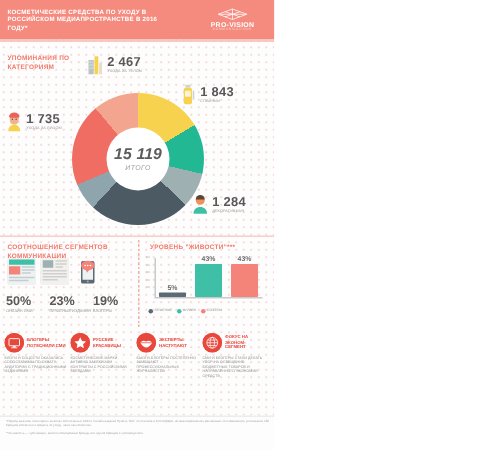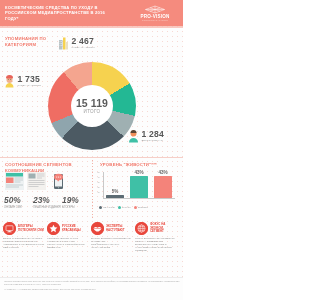--- a/index.html
+++ b/index.html
@@ -44,38 +44,38 @@
     text-transform:uppercase;letter-spacing:.18px;
   }
 
   
   .stat{position:absolute;display:flex;align-items:center;}
   .stat .ic{width:11px;height:14px;margin-right:2.5px;flex:0 0 auto;position:relative;}
   .stat .val{font-size:8.6px;font-weight:bold;color:#585858;line-height:9px;letter-spacing:.2px;}
   .stat .cap{font-size:2.5px;color:#9a9a9a;line-height:3px;text-transform:uppercase;letter-spacing:.1px;margin-top:.6px;}
 
   
-  .donut-wrap{position:absolute;left:48px;top:62px;width:88px;height:88px;}
+  .donut-wrap{position:absolute;left:48px;top:62px;width:88px;height:88px;font-style:italic;}
   .donut{width:88px;height:88px;border-radius:50%;}
   .donut-hole{
     position:absolute;left:23px;top:23px;width:42px;height:42px;border-radius:50%;
     background:#ffffff;display:flex;flex-direction:column;align-items:center;justify-content:center;
   }
   .donut-total{font-size:10.5px;font-weight:bold;color:#5c5c5c;letter-spacing:.1px;line-height:11px;}
   .donut-sub{font-size:4.6px;color:#9b9b9b;text-transform:uppercase;letter-spacing:.3px;margin-top:.5px;}
 
   
   .mid-rule{position:absolute;left:0;top:157px;width:183px;height:1px;background:#f6cfc8;}
   .vert-rule{position:absolute;left:92px;top:160px;width:1px;height:58px;
              background:repeating-linear-gradient(to bottom,#f2b3a8 0 1.4px,transparent 1.4px 3px);}
 
   
   .seg-icons{position:absolute;left:5px;top:172px;display:flex;gap:3px;align-items:flex-end;}
   .seg-card{width:19px;height:18px;border-radius:1.5px;position:relative;}
-  .pct-row{position:absolute;left:4px;top:196px;width:88px;display:flex;font-style:italic;}
+  .pct-row{position:absolute;left:4px;top:196px;width:88px;display:flex;}
   .pct-item{width:29px;}
   .pct-num{font-size:8.4px;font-weight:bold;color:#585858;line-height:9px;}
   .pct-cap{font-size:2.6px;color:#9a9a9a;line-height:3.1px;text-transform:uppercase;margin-top:.8px;}
 
   
   .chart{position:absolute;left:100px;top:170px;width:78px;height:34px;}
   .axis{position:absolute;left:3px;top:2px;width:1px;height:26px;background:#c9c9c9;}
   .ytick{position:absolute;left:-2.5px;font-size:2px;color:#adadad;}
   .bars{position:absolute;left:6px;bottom:6px;height:26px;width:70px;display:flex;align-items:flex-end;gap:6px;}
   .bar-col{width:18px;display:flex;flex-direction:column;align-items:center;}
@@ -144,20 +144,34 @@
             <rect x="6.2" y="18" width="1.4" height="1.6"></rect>
         </g>
       </svg>
     </div>
     <div>
       <div class="val">2 467</div>
       <div class="cap">УХОДА ЗА ТЕЛОМ</div>
     </div>
   </div>
 
+  <div class="stat" style="left:120px;top:56px;">
+    <div class="ic">
+      <svg viewBox="0 0 22 28" width="11" height="14">
+        <rect x="7" y="1" width="7" height="4" rx="1" fill="#cfd6cd"></rect>
+        <rect x="5" y="5" width="11" height="22" rx="2.6" fill="#f6d24f"></rect>
+        <rect x="6.6" y="9" width="7.8" height="8" rx="1" fill="#ffffff" opacity=".75"></rect>
+        <rect x="17" y="9" width="2" height="12" fill="#c9d2d4"></rect>
+      </svg>
+    </div>
+    <div>
+      <div class="val">1 843</div>
+      <div class="cap">СПАЙНИИ</div>
+    </div>
+  </div>
 
   <div class="stat" style="left:128px;top:89px;margin-top:40px;">
     <div class="ic">
       <svg viewBox="0 0 22 28" width="11" height="14">
         <circle cx="11" cy="9" r="6" fill="#f0905c"></circle>
         <path d="M11 2 a6 6 0 0 1 6 6 h-12 a6 6 0 0 1 6 -6z" fill="#5a4636"></path>
         <path d="M2 27 c0-6 4-9 9-9 s9 3 9 9z" fill="#3fc0a6"></path>
       </svg>
     </div>
     <div>

